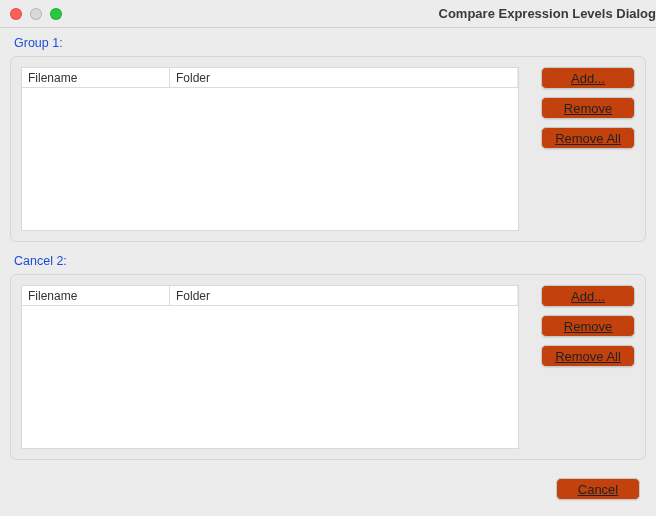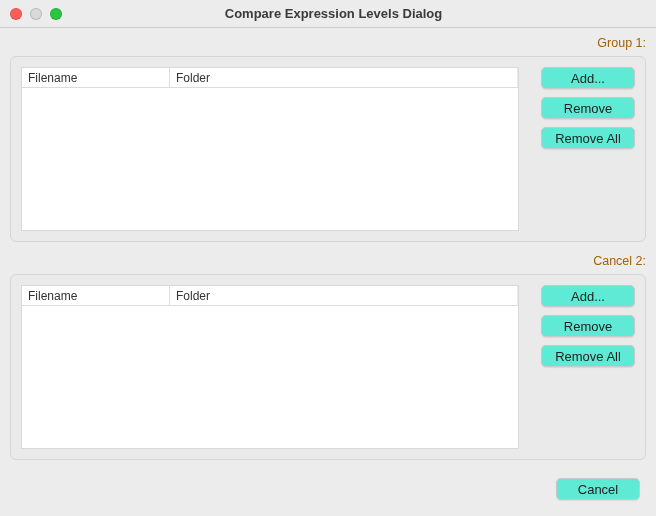--- a/index.html
+++ b/index.html
@@ -29,35 +29,34 @@
   .tl {
     width: 12px; height: 12px; border-radius: 50%;
     border: 0.5px solid rgba(0,0,0,0.15);
   }
   .tl.red { background: #ff5f57; }
   .tl.gray { background: #d9d9d9; }
   .tl.green { background: #28c840; }
   .title {
     position: absolute;
     left: 0; right: 0;
-    text-align: center;
+    text-align: right;
     font-weight: 700;
     font-size: 13px;
     color: #3a3a3a;
     pointer-events: none;
     margin-left: 11px;
   }
   .content {
     padding: 8px 10px 0 10px;
   }
   .group-label {
     font-size: 12.5px;
-    color: #a16207;
+    color: #1d4ed8;
     margin: 0 0 6px 4px;
-    text-align: right;
   }
   .group-panel {
     border: 1px solid #d6d6d6;
     border-radius: 6px;
     background: #eaeaea;
     padding: 10px;
     display: flex;
     gap: 22px;
     margin-bottom: 12px;
   }
@@ -91,29 +90,30 @@
     background: #ffffff;
   }
   .side-buttons {
     width: 94px;
     display: flex;
     flex-direction: column;
     gap: 8px;
   }
   button.mac {
     height: 22px;
-    background: #5eead4;
+    background: #c2410c;
     border: 0.5px solid #c9c9c9;
     border-radius: 5px;
     font-size: 13px;
     color: #222;
     font-family: inherit;
     box-shadow: 0 0.5px 1px rgba(0,0,0,0.08);
     cursor: default;
     padding: 0 10px;
+    text-decoration: underline;
   }
   .footer {
     display: flex;
     justify-content: flex-end;
     gap: 4px;
     padding: 6px 16px 12px 0;
     margin-left: 36px;
   }
   .footer button.mac {
     width: 84px;

